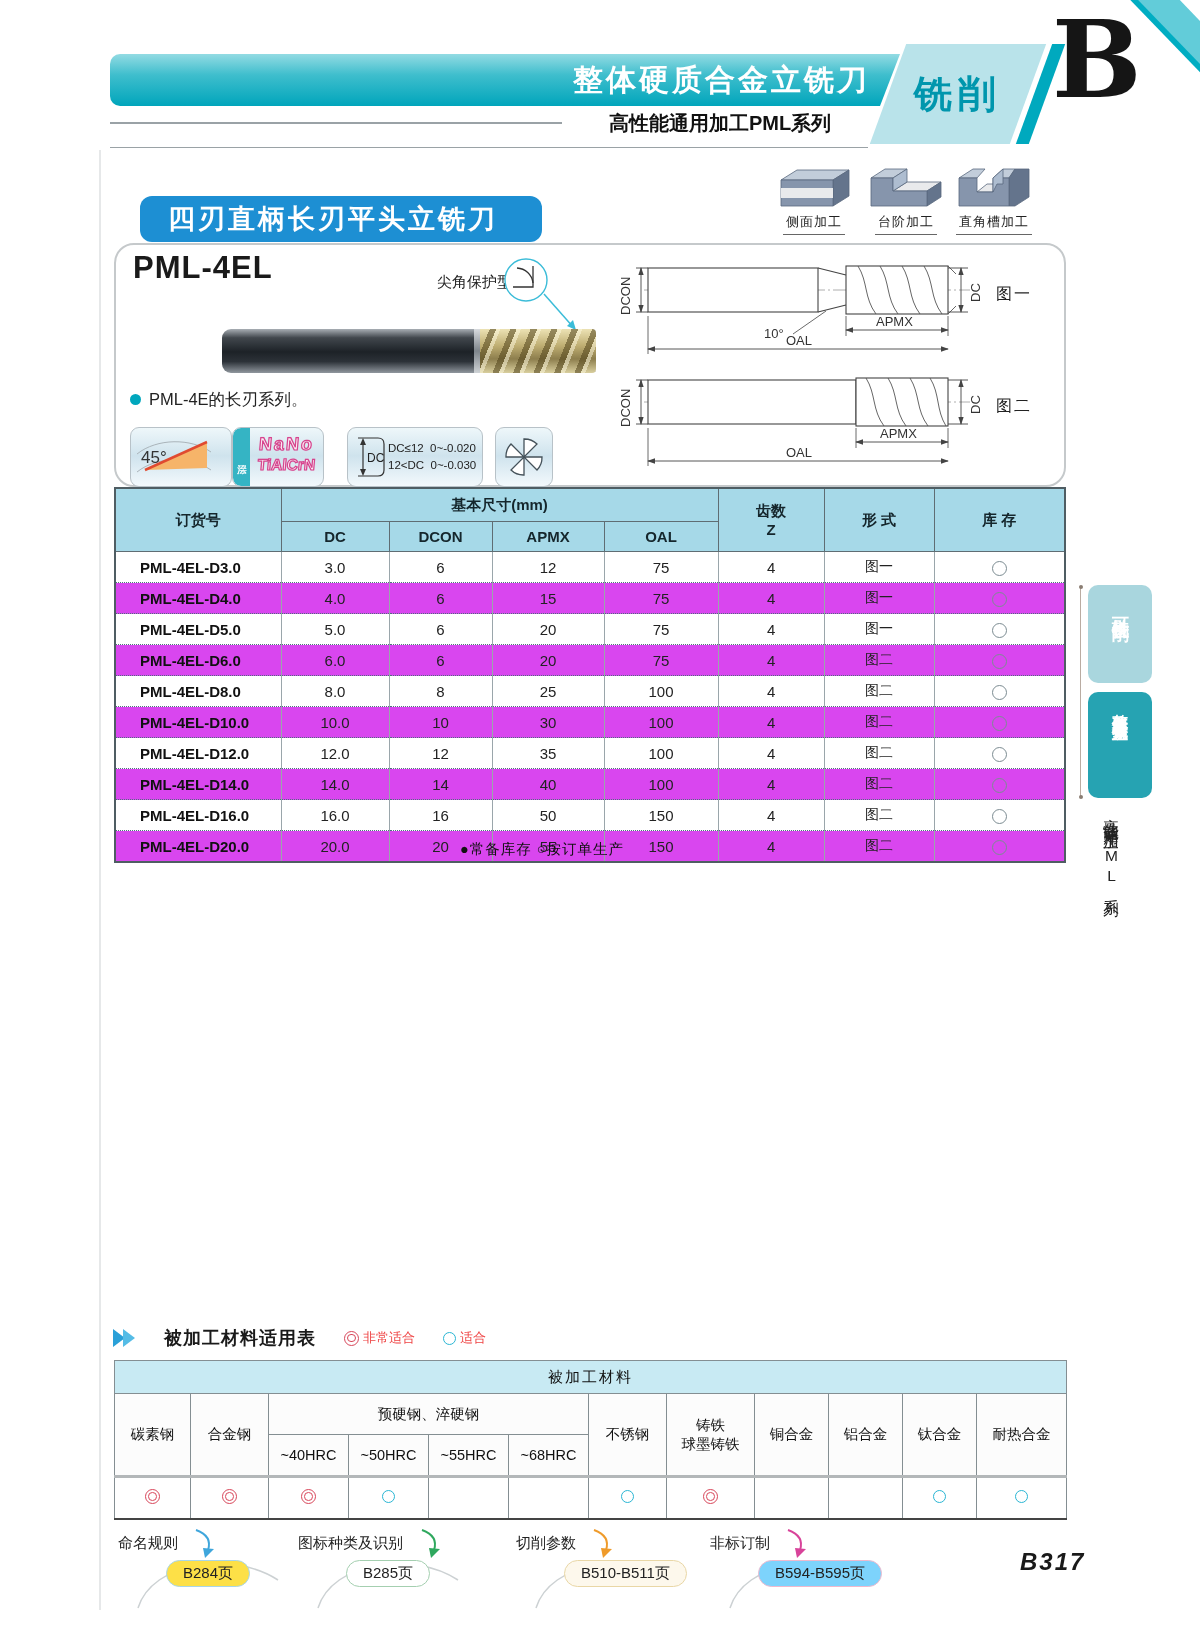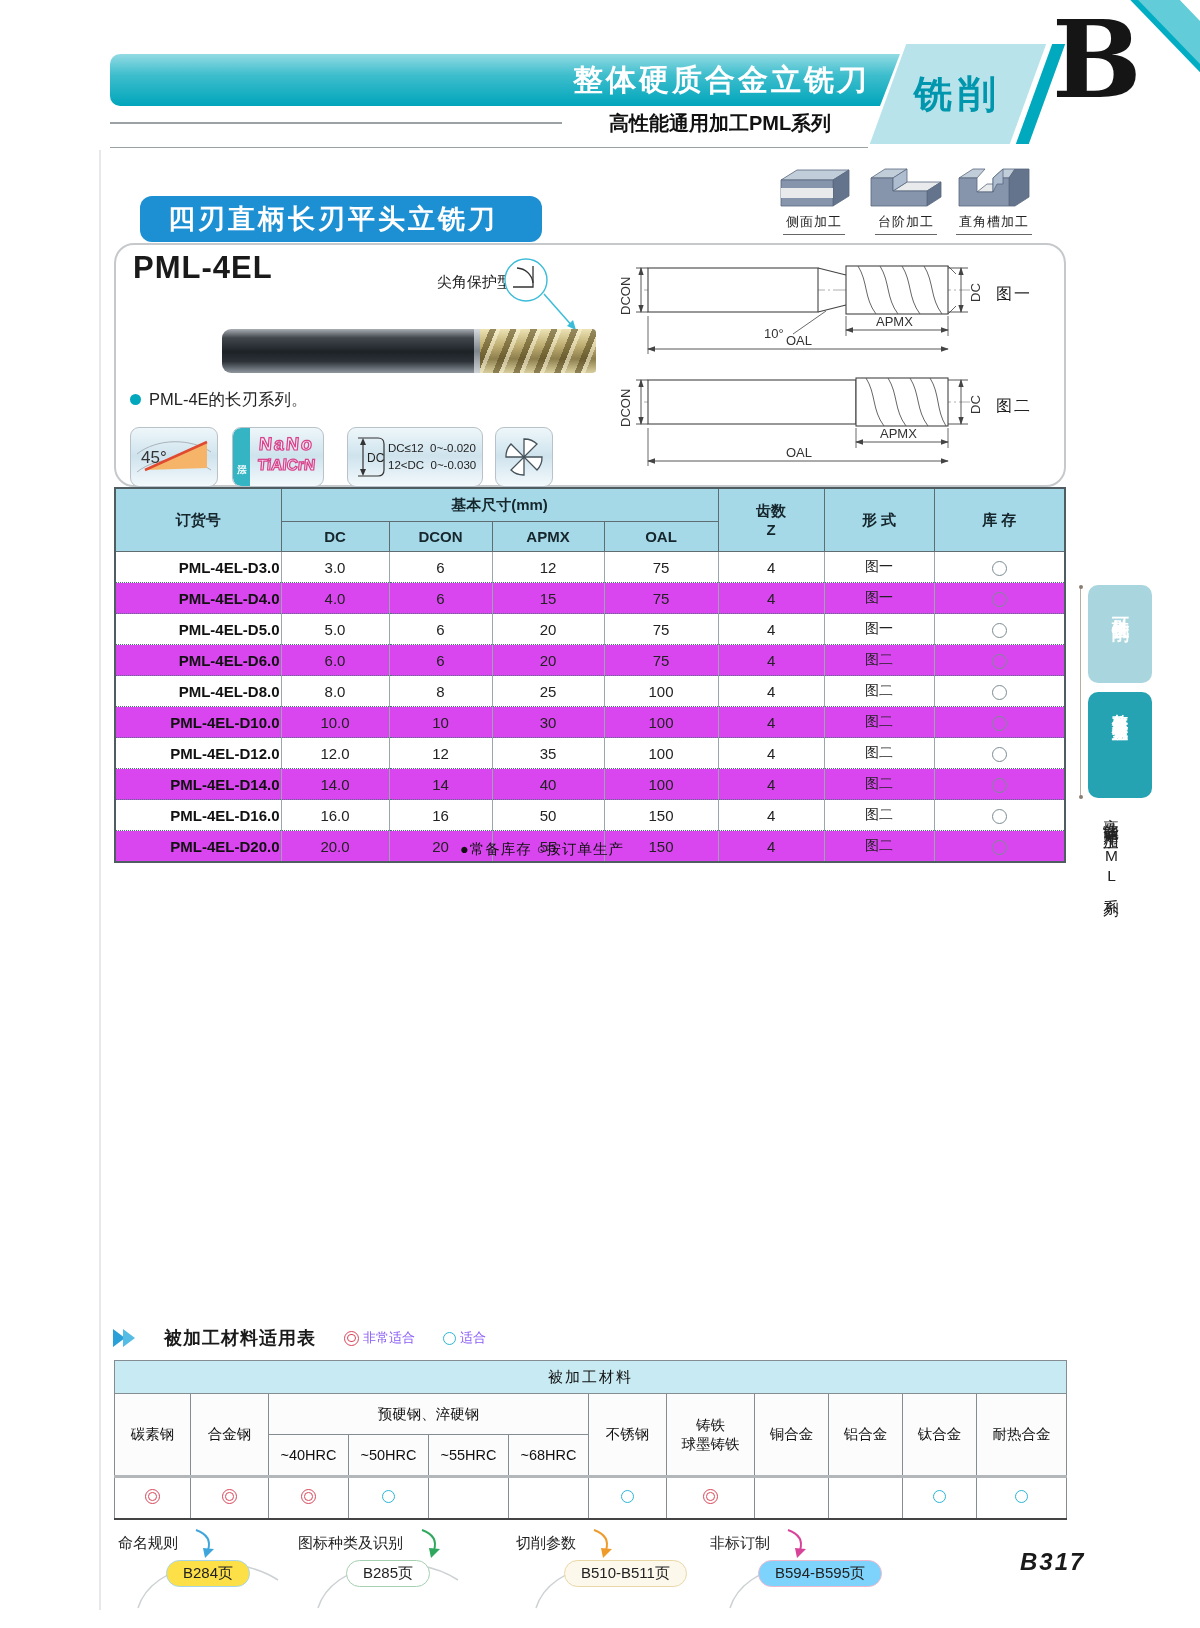--- a/index.html
+++ b/index.html
@@ -46,21 +46,21 @@
   .tool .flutes{flex:1;height:100%;border-radius:0 4px 4px 0;
     background:
       repeating-linear-gradient(112deg,rgba(80,66,25,0) 0 9px,rgba(80,66,25,.55) 9px 15px,rgba(255,250,225,.5) 15px 19px),
       linear-gradient(180deg,#ece2b4 0%,#bfae72 38%,#8d7e4d 68%,#d9cf9e 100%);}
   .note{position:absolute;left:130px;top:389px;font-size:16.5px;color:#222;}
   .note .dot{display:inline-block;width:11px;height:11px;border-radius:50%;background:#00a7bd;margin-right:8px;}
 
   
   .feat{position:absolute;top:427px;height:60px;border-radius:9px;border:1px solid #b8c2c8;box-sizing:border-box;
     background:linear-gradient(180deg,#eef7fa 0%,#cfe3ed 48%,#f3f9fc 100%);}
-  .feat1{left:130px;width:88px;}
+  .feat1{left:130px;width:102px;}
   .feat1 .ang{position:absolute;left:10px;top:20px;font-size:17px;color:#333;z-index:2;}
   .feat2{left:232px;width:92px;display:flex;overflow:hidden;}
   .feat2 .strip{width:17px;background:#35b4c4;border-radius:8px 0 0 8px;display:flex;align-items:center;justify-content:center;}
   .feat2 .strip span{writing-mode:vertical-rl;text-orientation:upright;color:#fff;font-size:10px;letter-spacing:1px;}
   .feat2 .coat{flex:1;text-align:center;padding-top:6px;}
   .feat2 .coat div{font-weight:800;transform:skewX(-5deg);color:#fce9f3;-webkit-text-stroke:1.2px #d6458e;text-shadow:0 0 1px #d6458e;}
   .feat2 .l1{font-size:18px;letter-spacing:2px;}
   .feat2 .l2{font-size:15.5px;margin-top:1px;}
   .feat3{left:347px;width:136px;display:flex;align-items:center;}
   .feat3 .tol{font-size:11.5px;color:#222;line-height:1.5;white-space:pre;}
@@ -75,42 +75,42 @@
 
   
   .size-table{position:absolute;left:114px;top:487px;width:952px;border-collapse:collapse;table-layout:fixed;border:2px solid #4f5d63;}
   .size-table th{background:#a6d9e8;border:1px solid #5f6d73;font-size:15px;font-weight:bold;color:#15262c;}
   .size-table thead tr:first-child th{height:30px;}
   .size-table thead tr:last-child th{height:27px;}
   .size-table td{height:28px;border-right:1px solid #9aa6ab;font-size:15px;text-align:center;color:#222;}
   .size-table tbody tr td{border-top:1px dotted #4f707e;}
   .size-table tbody tr:first-child td{border-top:1px solid #5f6d73;}
   .size-table tbody tr.alt{background:#d946ef;}
-  .size-table td.col-no{text-align:right;padding-left:24px;font-weight:bold;font-size:15px;color:#111;}
+  .size-table td.col-no{text-align:left;padding-left:24px;font-weight:bold;font-size:15px;color:#111;}
   .size-table td.col-form{font-size:14px;}
   .pre{white-space:pre-line;line-height:1.3;}
   .stock-ring{display:inline-block;width:13px;height:13px;border:1.3px solid #7c8c92;border-radius:50%;vertical-align:middle;}
   .footnote{position:absolute;left:114px;top:840px;width:856px;text-align:center;font-size:14.5px;color:#111;letter-spacing:1px;}
 
   
   .side-line{position:absolute;left:1080px;top:588px;width:1px;height:208px;background:#b9aca2;}
   .side-line::before,.side-line::after{content:"";position:absolute;left:-1.5px;width:4px;height:4px;border-radius:50%;background:#8a7d72;}
   .side-line::before{top:-3px;} .side-line::after{bottom:-3px;}
   .side-tab{position:absolute;left:1088px;width:64px;border-radius:10px;display:flex;align-items:center;justify-content:center;}
   .side-tab .vtxt{writing-mode:vertical-rl;text-orientation:upright;color:#fff;font-weight:bold;}
   .tab1{top:585px;height:98px;background:#a9d6de;}
   .tab1 .vtxt{height:62px;font-size:17px;letter-spacing:2px;line-height:28px;}
   .tab2{top:692px;height:106px;background:#26a3b2;}
   .tab2 .vtxt{height:89px;font-size:16px;letter-spacing:1.5px;line-height:28px;}
   .side-series{position:absolute;left:1100px;top:806px;writing-mode:vertical-rl;text-orientation:upright;font-size:15.5px;color:#222;letter-spacing:3px;}
 
   
   .mat-head{position:absolute;left:112px;top:1326px;display:flex;align-items:center;gap:24px;}
   .mat-head .title{font-size:18px;font-weight:bold;letter-spacing:1px;}
-  .mat-head .legend{font-size:13px;color:#8b5cf6;display:flex;align-items:center;gap:4px;margin-left:4px;}
+  .mat-head .legend{font-size:13px;color:#ef4444;display:flex;align-items:center;gap:4px;margin-left:4px;}
   .sym{display:inline-block;border-radius:50%;box-sizing:border-box;}
   .sym-best{width:15px;height:15px;border:1.6px solid #d8465a;position:relative;}
   .sym-best::after{content:"";position:absolute;inset:2.2px;border:1.6px solid #d8465a;border-radius:50%;}
   .sym-good{width:13px;height:13px;border:1.6px solid #2ab6d4;}
   .mat-table{position:absolute;left:114px;top:1360px;width:952px;border-collapse:collapse;table-layout:fixed;border:1.5px solid #666;border-bottom:2px solid #444;}
   .mat-table th,.mat-table td{border:1px solid #848e92;font-size:14.5px;font-weight:normal;color:#111;text-align:center;}
   .mat-table .band{background:#c8eaf3;height:30px;font-size:15px;letter-spacing:2px;}
   .mat-table .hdr{background:#fcfcfc;height:38px;}
   .mat-table .sym-row td{height:38px;border-top:3px solid #b3b7b9;background:#fff;}
 

